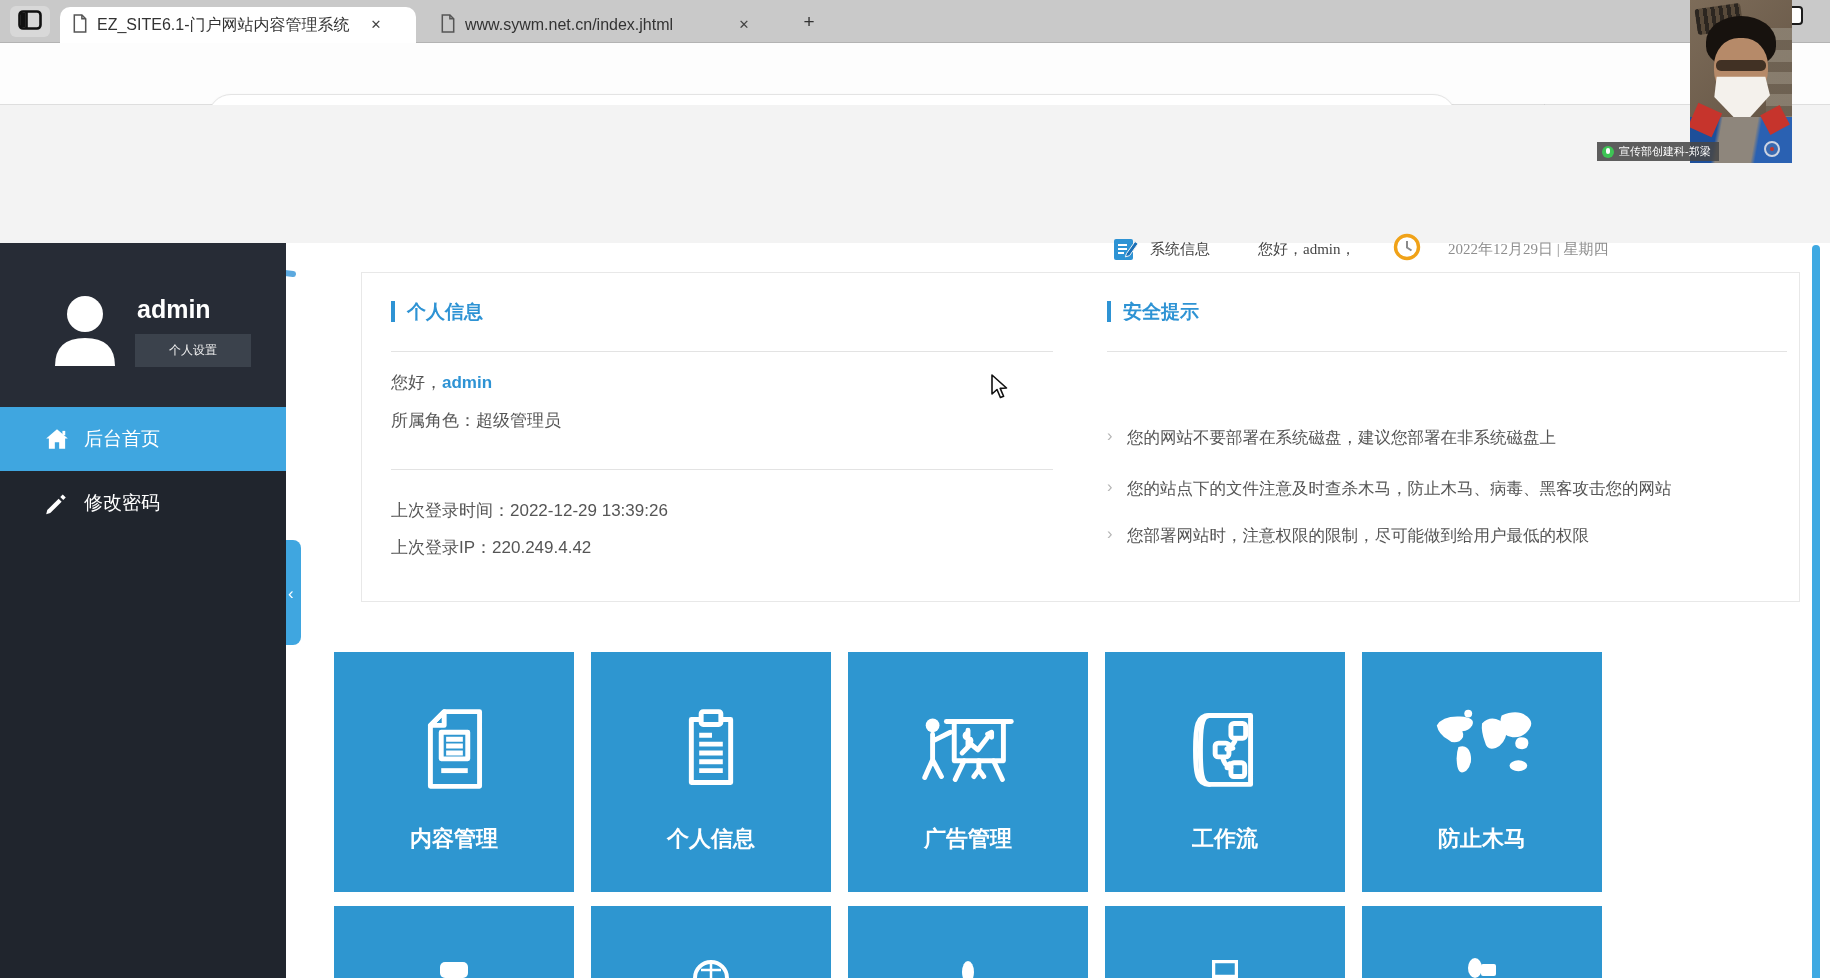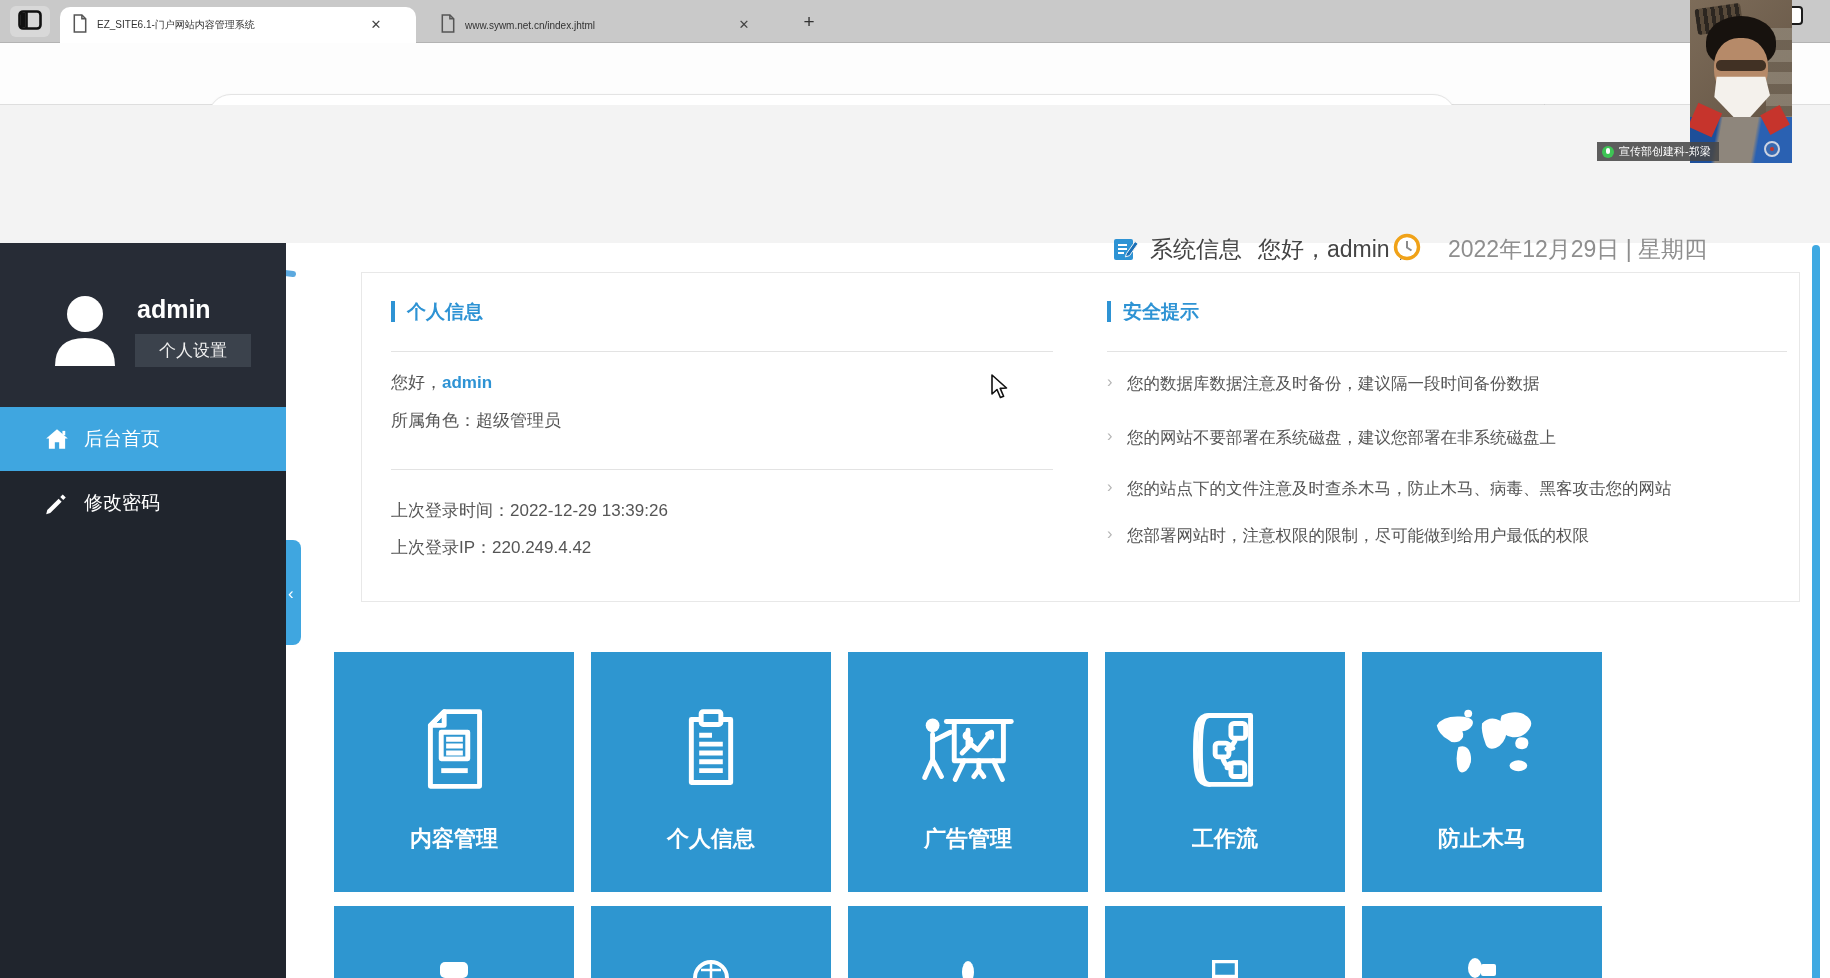--- a/index.html
+++ b/index.html
@@ -6,56 +6,56 @@
   html,body { width:1830px; height:978px; overflow:hidden; }
   body { font-family:"Liberation Sans","DejaVu Sans",sans-serif; background:#fff; position:relative; }
 
   
   .tabstrip { position:absolute; left:0; top:0; width:1830px; height:43px; background:#c9c9c9; border-bottom:1px solid #b3b3b3; }
   .tab-actions-btn { position:absolute; left:10px; top:6px; width:40px; height:31px; background:#d8d8d8; border-radius:6px; display:flex; align-items:center; justify-content:center; }
   .tab { position:absolute; top:7px; height:36px; display:flex; align-items:center; padding:0 12px; }
   .tab.active { left:60px; width:356px; background:#fff; border-radius:10px 10px 0 0; }
   .tab.inactive { left:428px; width:348px; }
   .tab .favicon { flex:0 0 16px; margin-right:9px; }
-  .tab-title { font-size:10px; color:#333; white-space:nowrap; overflow:hidden; width:262px; }
+  .tab-title { font-size:16px; color:#333; white-space:nowrap; overflow:hidden; width:262px; }
   .tab-close { width:18px; height:18px; margin-left:8px; color:#444; font-size:13px; line-height:18px; text-align:center; border-radius:4px; }
   .tab-close::before { content:"✕"; }
   .newtab-btn { position:absolute; left:796px; top:9px; width:26px; height:26px; color:#333; font-size:19px; line-height:25px; text-align:center; border-radius:5px; }
   .newtab-btn::before { content:"+"; }
 
   .toolbar { position:absolute; left:0; top:43px; width:1830px; height:62px; background:#fdfdfd; border-bottom:1px solid #dedede; }
   .tool-ic { position:absolute; top:61px; width:26px; height:26px; }
   .addr-pill { position:absolute; left:208px; top:51px; width:1248px; height:46px; background:#fff; border:1px solid #e4e4e4; border-radius:23px; box-shadow:0 1px 3px rgba(0,0,0,.07); }
   .url-text { position:absolute; left:266px; top:63px; font-size:15.5px; white-space:nowrap; color:#777; }
   .url-text b { color:#1d1d1d; font-weight:normal; }
   .vdivider { position:absolute; left:1544px; top:61px; width:1px; height:25px; background:#cfcfcf; }
 
   
   .page-header { position:absolute; left:0; top:105px; width:1830px; height:138px; background:#f3f3f3; }
   .logo { position:absolute; left:25px; top:135px; width:280px; height:80px; }
   .logo-script { position:absolute; left:0; top:14px; font-family:"DejaVu Serif",serif; font-style:italic; font-size:48px; color:#4aa0dc; }
   .logo-word { position:absolute; left:72px; top:0; font-family:"DejaVu Serif",serif; font-size:56px; letter-spacing:7px; color:#161616; }
-  .hdr-info { position:absolute; top:131px; height:26px; font-size:23px; color:#454545; line-height:26px; white-space:nowrap; }
+  .hdr-info { position:absolute; top:131px; height:26px; font-size:15px; color:#454545; line-height:26px; white-space:nowrap;font-family:Liberation Serif, serif; }
   .hdr-user b { color:#454545; font-weight:normal; }
   .hdr-date { color:#8e8e8e; }
   .nav { position:absolute; left:361px; top:188px; height:36px; display:flex; align-items:center; }
   .nav-item { font-size:17px; color:#333; padding:0 13px; margin-right:13px; height:36px; line-height:36px; }
   .nav-item.active { background:#2e9ad6; color:#fff; padding:0 20px; }
   .sitelist-label { position:absolute; left:1520px; top:195px; font-size:15px; color:#666; }
   .site-select { position:absolute; left:1607px; top:188px; width:181px; height:35px; background:#fff; border:1px solid #c9c9c9; }
   .site-select-value { position:absolute; left:0; top:0; width:150px; height:33px; line-height:33px; text-align:center; font-size:16px; color:#333; }
   .site-select-arrow { position:absolute; right:0; top:0; width:31px; height:33px; border-left:1px solid #dcdcdc; text-align:center; line-height:33px; font-size:11px; color:#555; }
   .site-select-arrow::before { content:"▼"; }
 
   
   .sidebar { position:absolute; left:0; top:243px; width:286px; height:735px; background:#20252d; }
   .sidebar-top { position:absolute; left:0; top:0; width:286px; height:164px; background:#272c36; }
   .avatar { position:absolute; left:45px; top:45px; width:80px; height:82px; }
   .sb-username { position:absolute; left:137px; top:52px; font-size:25px; color:#fff; font-weight:bold; }
-  .sb-settings { position:absolute; left:135px; top:91px; width:116px; height:33px; background:#3b424c; color:#f0f0f0; font-size:17px; text-align:center; line-height:33px; }
+  .sb-settings { position:absolute; left:135px; top:91px; width:116px; height:33px; background:#3b424c; color:#f0f0f0; font-size:12px; text-align:center; line-height:33px; }
   .sb-item { position:absolute; left:0; width:286px; height:64px; display:flex; align-items:center; color:#fff; font-size:19px; }
   .sb-item .sb-ic { width:26px; height:26px; margin:0 14px 0 44px; }
   .sb-item.active { top:164px; background:#3fa6e0; }
   .sb-item.plain { top:228px; background:#20252d; }
   .collapse-tab { position:absolute; left:286px; top:540px; width:15px; height:105px; background:#3fa6e0; border-radius:0 8px 8px 0; color:#fff; }
   .collapse-tab::before { content:"‹"; position:absolute; left:2px; top:44px; font-size:17px; }
 
   
   .card { position:absolute; left:333px; top:272px; width:1439px; height:330px; background:#fff; border:1px solid #e8e8e8;margin-left:28px; }
   .card-title { position:absolute; top:28px; font-size:19px; font-weight:bold; color:#2e93d4; border-left:4px solid #2e93d4; padding-left:12px; line-height:21px; }
@@ -297,21 +297,20 @@
   <div class="card-title" style="left:29px;">个人信息</div>
   <div class="col-divider" style="left:29px; width:662px;"></div>
   <div class="info-line" style="top:98px;"><span>您好，</span><b>admin</b></div>
   <div class="info-line" style="top:136px;">所属角色：超级管理员</div>
   <div class="col-divider" style="left:29px; width:662px; top:196px;"></div>
   <div class="info-line" style="top:226px;">上次登录时间：2022-12-29 13:39:26</div>
   <div class="info-line" style="top:263px;">上次登录IP：220.249.4.42</div>
 
   <div class="card-title" style="left:745px;">安全提示</div>
   <div class="col-divider" style="left:745px; width:680px;"></div>
-  <div class="tip" style="top:100px;">您的数据库数据注意及时备份，建议隔一段时间备份数据</div>
   <div class="tip" style="top:154px;">您的网站不要部署在系统磁盘，建议您部署在非系统磁盘上</div>
   <div class="tip" style="top:205px;">您的站点下的文件注意及时查杀木马，防止木马、病毒、黑客攻击您的网站</div>
   <div class="tip" style="top:252px;">您部署网站时，注意权限的限制，尽可能做到给用户最低的权限</div>
 </div>
 
 <div class="tile" style="left:334px; top:652px;">
   <span class="t-ic">
     <svg width="118" height="118" viewBox="0 0 120 120" fill="none" stroke="#fff" stroke-width="5" stroke-linejoin="round">
       <path d="M50 22 H86 V98 H36 V36 Z"></path>
         <path d="M50 22 L36 36 H50 Z"></path>

